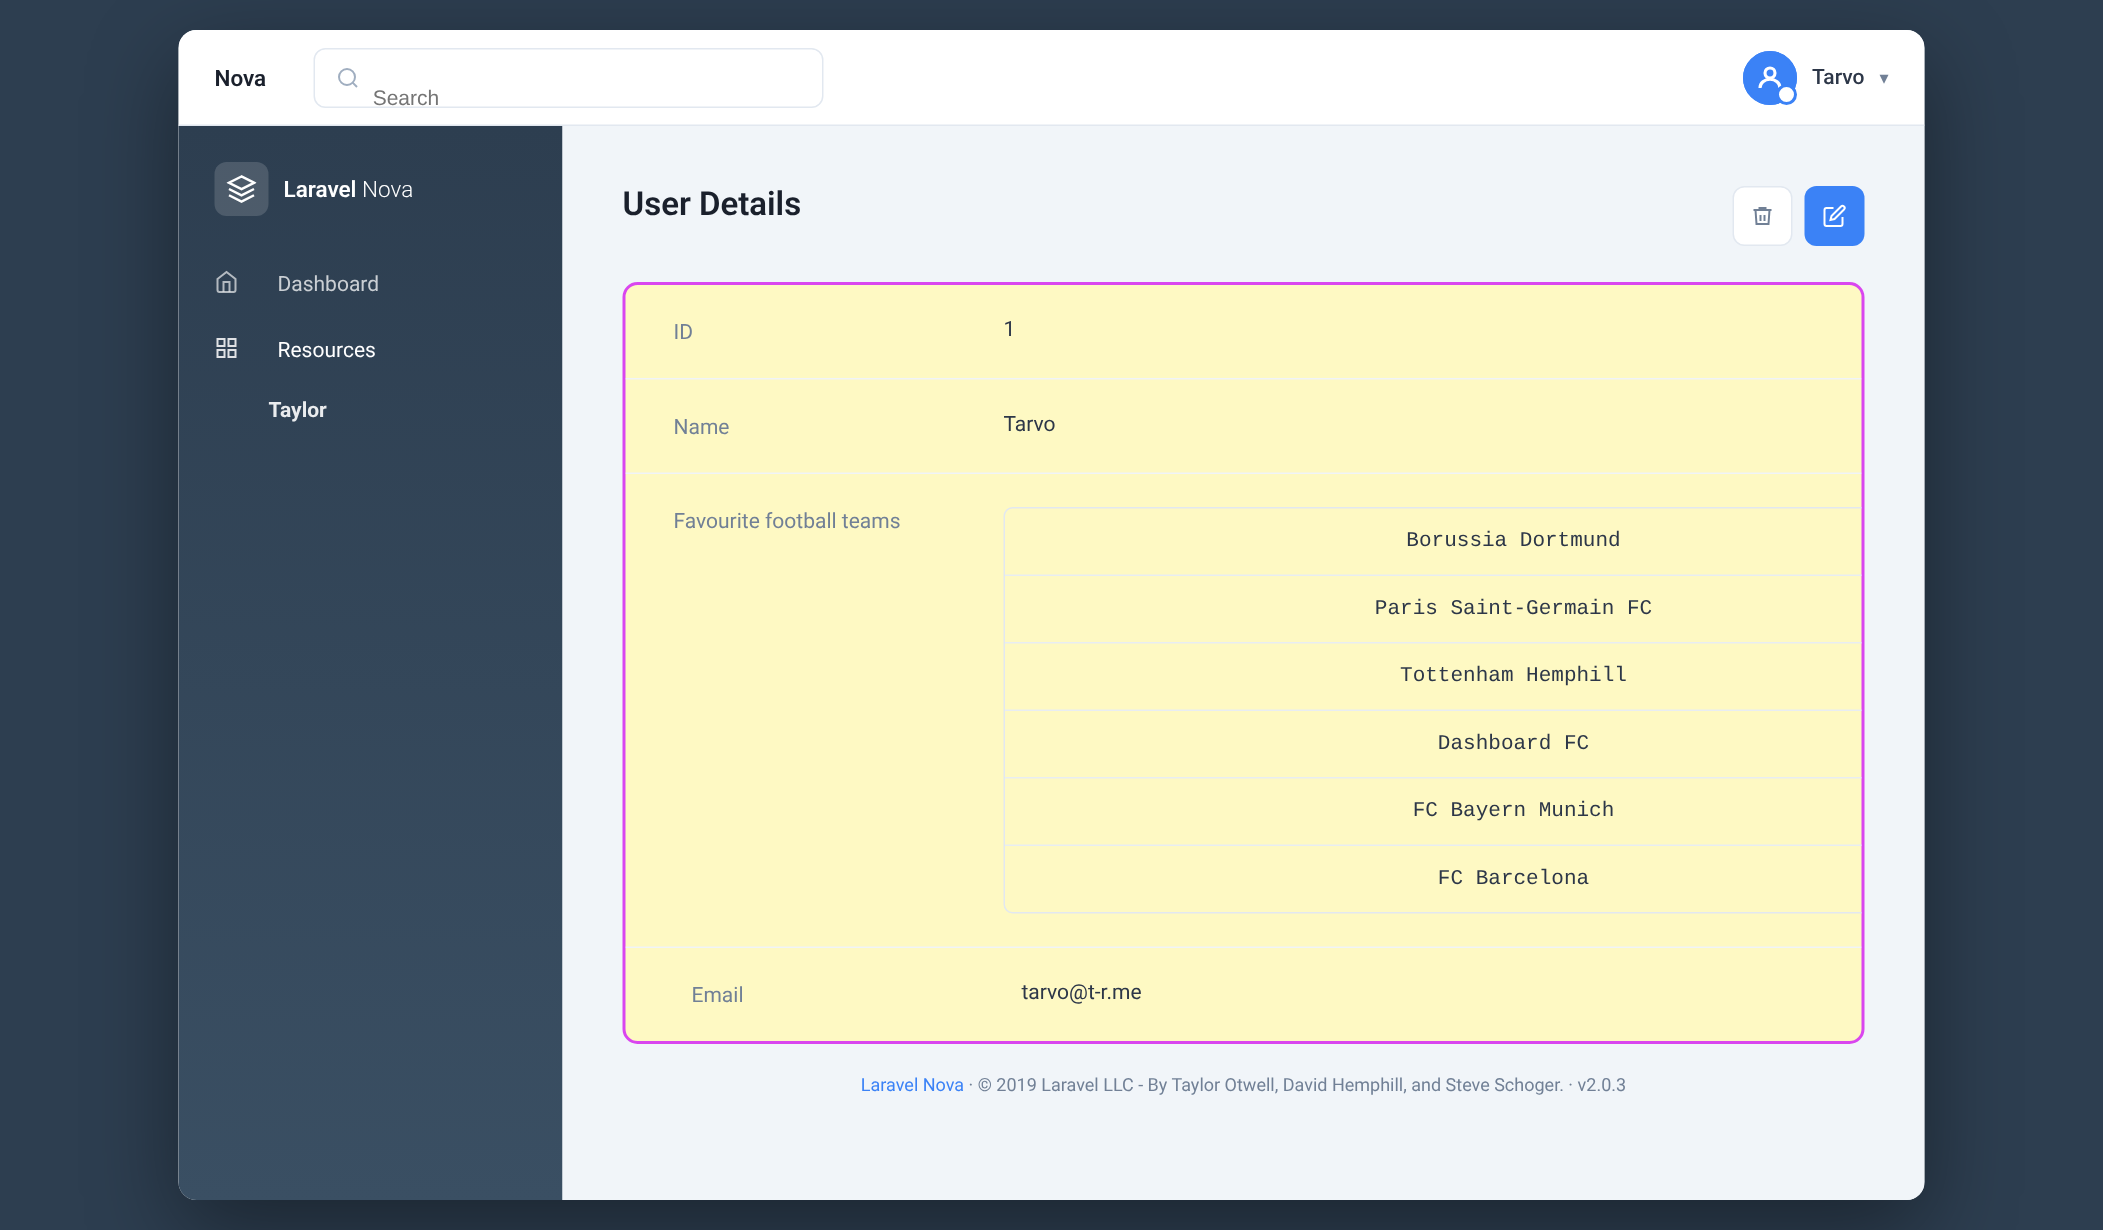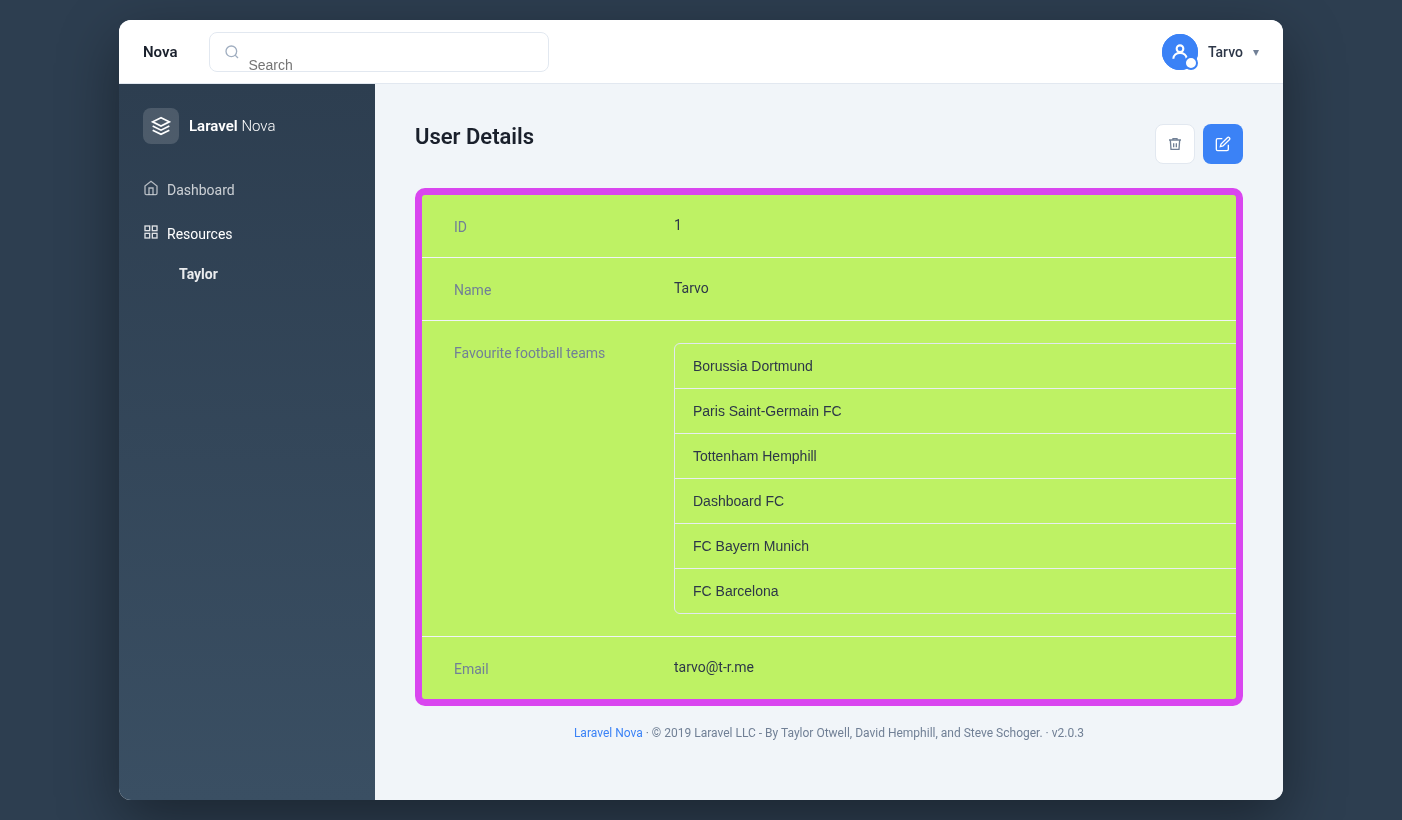--- a/index.html
+++ b/index.html
@@ -110,21 +110,21 @@
     
     .sidebar {
       width: 256px;
       background: linear-gradient(180deg, #2d3e50 0%, #3a4f63 100%);
       padding: 24px 0;
       flex-shrink: 0;
     }
     .sidebar-item {
       display: flex;
       align-items: center;
-      gap: 8px;
+      gap: 26px;
       padding: 12px 24px;
       color: rgba(255,255,255,0.75);
       cursor: pointer;
       font-size: 14px;
       transition: background 0.15s;
     }
     .sidebar-item.active { color: #fff; }
     .sidebar-item-icon {
       font-size: 16px;
       opacity: 0.85;
@@ -177,32 +177,32 @@
       border-radius: 8px;
       background: #3b82f6;
       cursor: pointer;
       display: flex;
       align-items: center;
       justify-content: center;
       color: #fff;
     }
     
     .detail-card {
-      background: #bef264;
+      background: #fef9c3;
       border-radius: 10px;
-      border: 7px solid #d946ef;
+      border: 2px solid #d946ef;
       overflow: hidden;
     }
     .detail-row {
       display: flex;
       align-items: flex-start;
       padding: 22px 32px;
       border-bottom: 1px solid #f0f4f8;
     }
-    .detail-row:last-child { border-bottom: none; }
+    .detail-row:last-child { border-bottom: none; margin-left: 12px; }
     .detail-label {
       width: 220px;
       font-size: 14px;
       color: #718096;
       padding-top: 2px;
       flex-shrink: 0;
     }
     .detail-value {
       font-size: 14px;
       color: #2d3748;
@@ -212,21 +212,22 @@
       border: 1px solid #e2e8f0;
       border-radius: 6px;
       overflow: hidden;
       min-width: 680px;
     }
     .team-item {
       padding: 14px 18px;
       font-size: 14px;
       color: #2d3748;
       border-bottom: 1px solid #e8edf2;
-      font-family: Liberation Sans, sans-serif;
+      font-family: Liberation Mono, monospace;
+      text-align: center;
     }
     .team-item:last-child { border-bottom: none; }
     
     .footer {
       text-align: center;
       padding: 20px;
       font-size: 12px;
       color: #718096;
     }
     .footer a {

